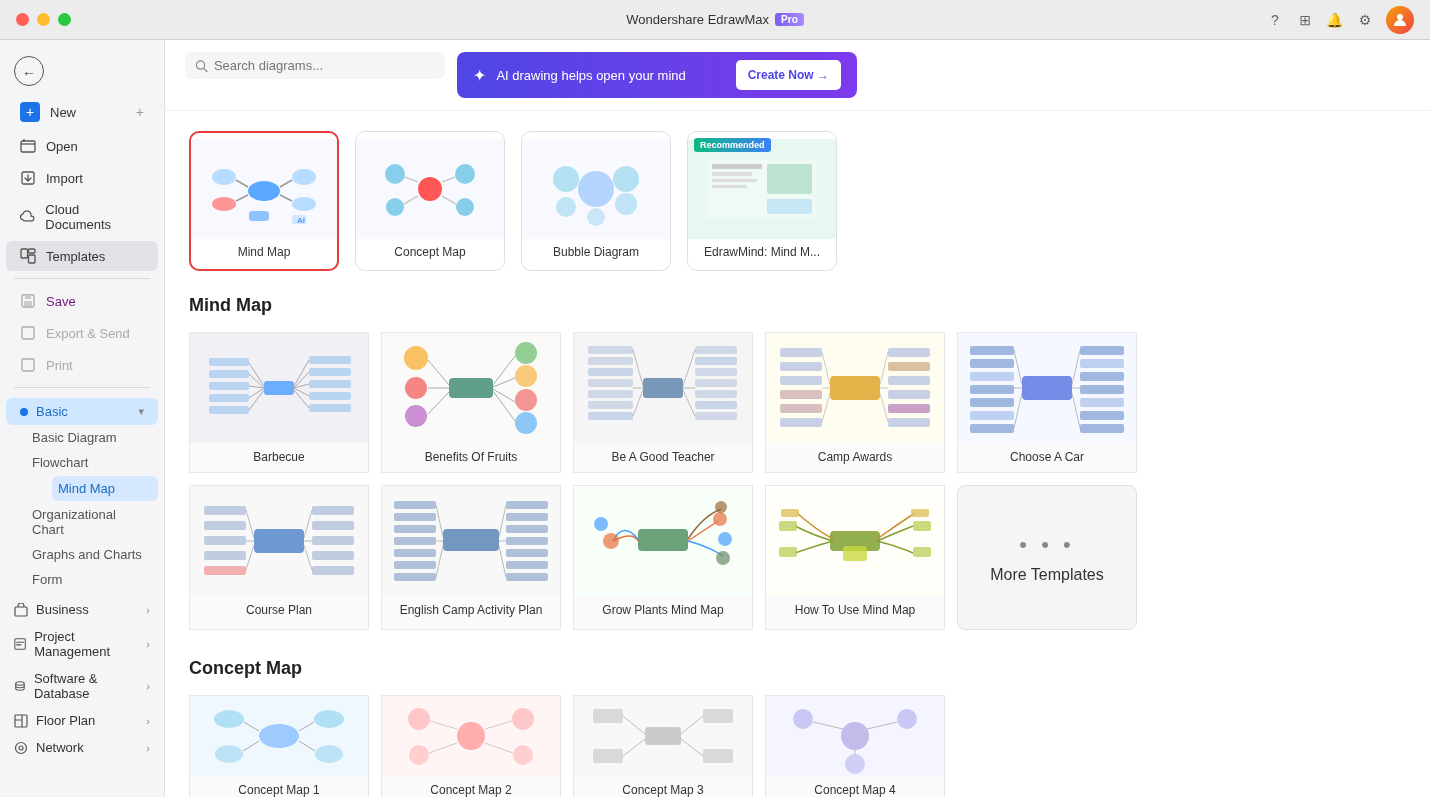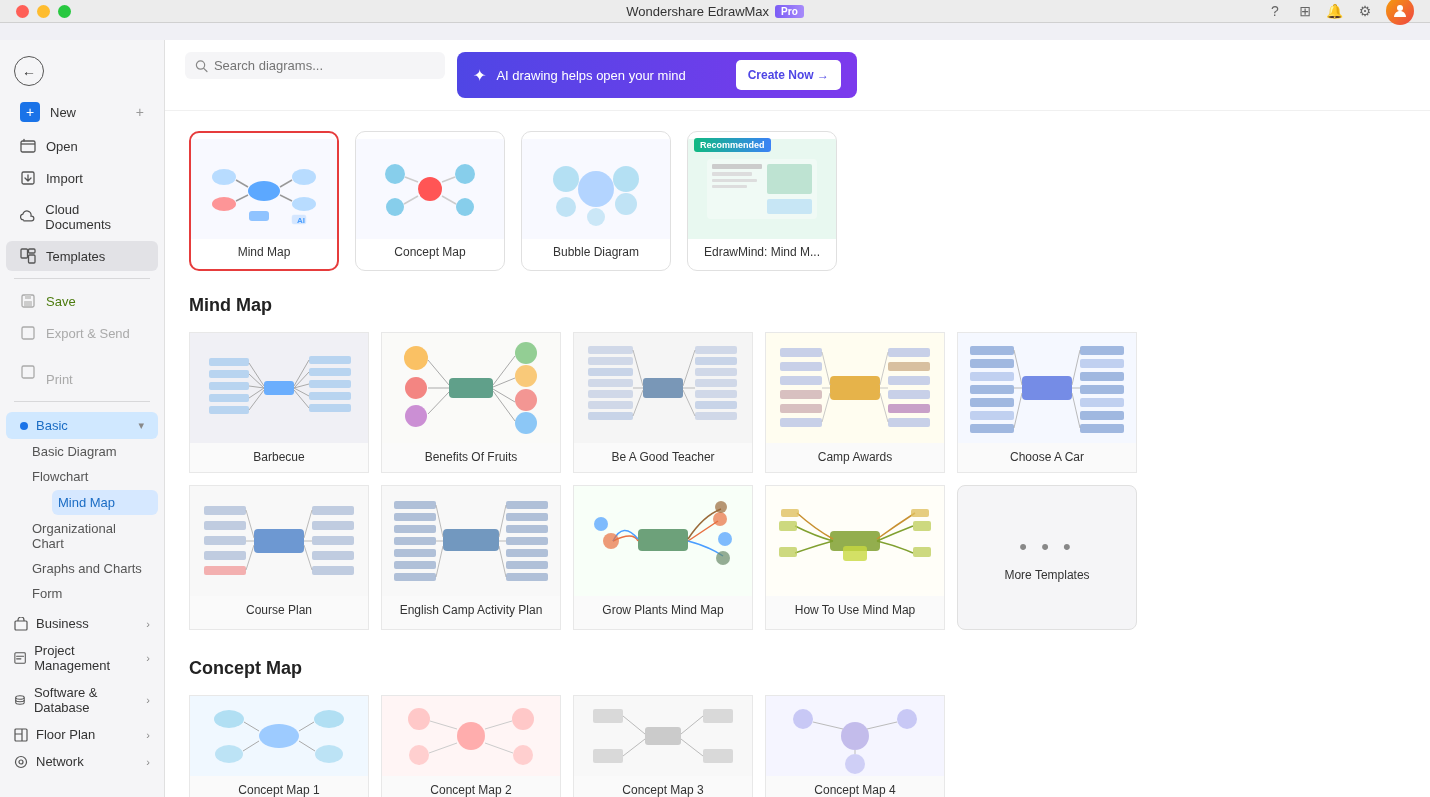--- a/index.html
+++ b/index.html
@@ -1,20 +1,20 @@
 <!DOCTYPE html>
 <html><head>
   <meta charset="utf-8">
   <style>
     * { box-sizing: border-box; margin: 0; padding: 0; }
     body { font-family: -apple-system, BlinkMacSystemFont, 'Segoe UI', sans-serif; background: #f0f0f5; display: flex; height: 797px; overflow: hidden; }
 
     
     .titlebar {
-      position: fixed; top: 0; left: 0; right: 0; height: 23px;
+      position: fixed; top: 0; left: 0; right: 0; height: 40px;
       background: #ececec; display: flex; align-items: center; justify-content: center;
       z-index: 100; border-bottom: 1px solid #d0d0d0;
     }
     .titlebar-traffic { display: flex; gap: 8px; position: absolute; left: 16px; align-items: center; }
     .traffic-btn { width: 13px; height: 13px; border-radius: 50%; }
     .traffic-red { background: #ff5f57; }
     .traffic-yellow { background: #febc2e; }
     .traffic-green { background: #28c840; }
     .titlebar-title { font-size: 13px; color: #333; font-weight: 500; display: flex; align-items: center; gap: 6px; }
     .pro-badge { background: linear-gradient(90deg, #7b5cf5, #a78bfa); color: white; font-size: 10px; padding: 1px 6px; border-radius: 3px; font-weight: 600; }
@@ -91,21 +91,21 @@
       width: 180px; min-width: 180px; background: #fafafa; border: 1px solid #e8e8e8;
       border-radius: 0; overflow: hidden; cursor: pointer;
     }
     .template-card-img { width: 100%; height: 110px; background: #f0f0f5; display: flex; align-items: center; justify-content: center; overflow: hidden; }
     .template-card-label { font-size: 12px; color: #333; padding: 7px 8px 8px; text-align: center; }
     .more-templates-card {
       width: 180px; min-width: 180px; background: #f5f5f7; border: 1px solid #e0e0e0;
       border-radius: 8px; cursor: pointer; display: flex; flex-direction: column; align-items: center; justify-content: center; height: 145px;
     }
     .more-dots { font-size: 22px; color: #888; letter-spacing: 4px; margin-bottom: 8px; }
-    .more-label { font-size: 12px; color: #333; }
+    .more-label { font-size: 16px; color: #333; }
 
     
     .concept-section { margin-top: 8px; }
 
     
     .main::-webkit-scrollbar { width: 6px; }
     .main::-webkit-scrollbar-track { background: #f0f0f0; }
     .main::-webkit-scrollbar-thumb { background: #ccc; border-radius: 3px; }
   </style>
 </head>
@@ -182,36 +182,36 @@
     </div>
 
     <div class="sidebar-divider"></div>
 
     <div class="sidebar-nav-item">
       <svg width="16" height="16" viewBox="0 0 16 16" fill="none">
           <rect x="2" y="2" width="12" height="12" rx="1.5" stroke="#aaa" stroke-width="1.3"></rect>
           <rect x="5" y="2" width="6" height="4" rx="0.5" fill="#ccc"></rect>
           <rect x="4" y="8" width="8" height="5" rx="0.5" fill="#ccc"></rect>
         </svg>
-      <span style="color:#4d7c0f;">Save</span>
+      <span style="color:#701a75;">Save</span>
     </div>
 
 
     <div class="sidebar-nav-item">
       <svg width="16" height="16" viewBox="0 0 16 16" fill="none">
           <rect x="2" y="2" width="12" height="12" rx="1.5" stroke="#aaa" stroke-width="1.3"></rect>
         </svg>
       <span style="color:#aaa;">Export &amp; Send</span>
     </div>
 
     <div class="sidebar-nav-item">
       <svg width="16" height="16" viewBox="0 0 16 16" fill="none">
           <rect x="2" y="2" width="12" height="12" rx="1.5" stroke="#aaa" stroke-width="1.3"></rect>
         </svg>
-      <span style="color:#aaa;margin-top:15px;">Print</span>
+      <span style="color:#aaa;">Print</span>
     </div>
 
     <div class="sidebar-divider"></div>
 
     <div class="sidebar-section">
       <div class="sidebar-section-item active">
         <div class="sidebar-section-left">
           <div class="sidebar-blue-dot"></div>
           <span>Basic</span>
         </div>

